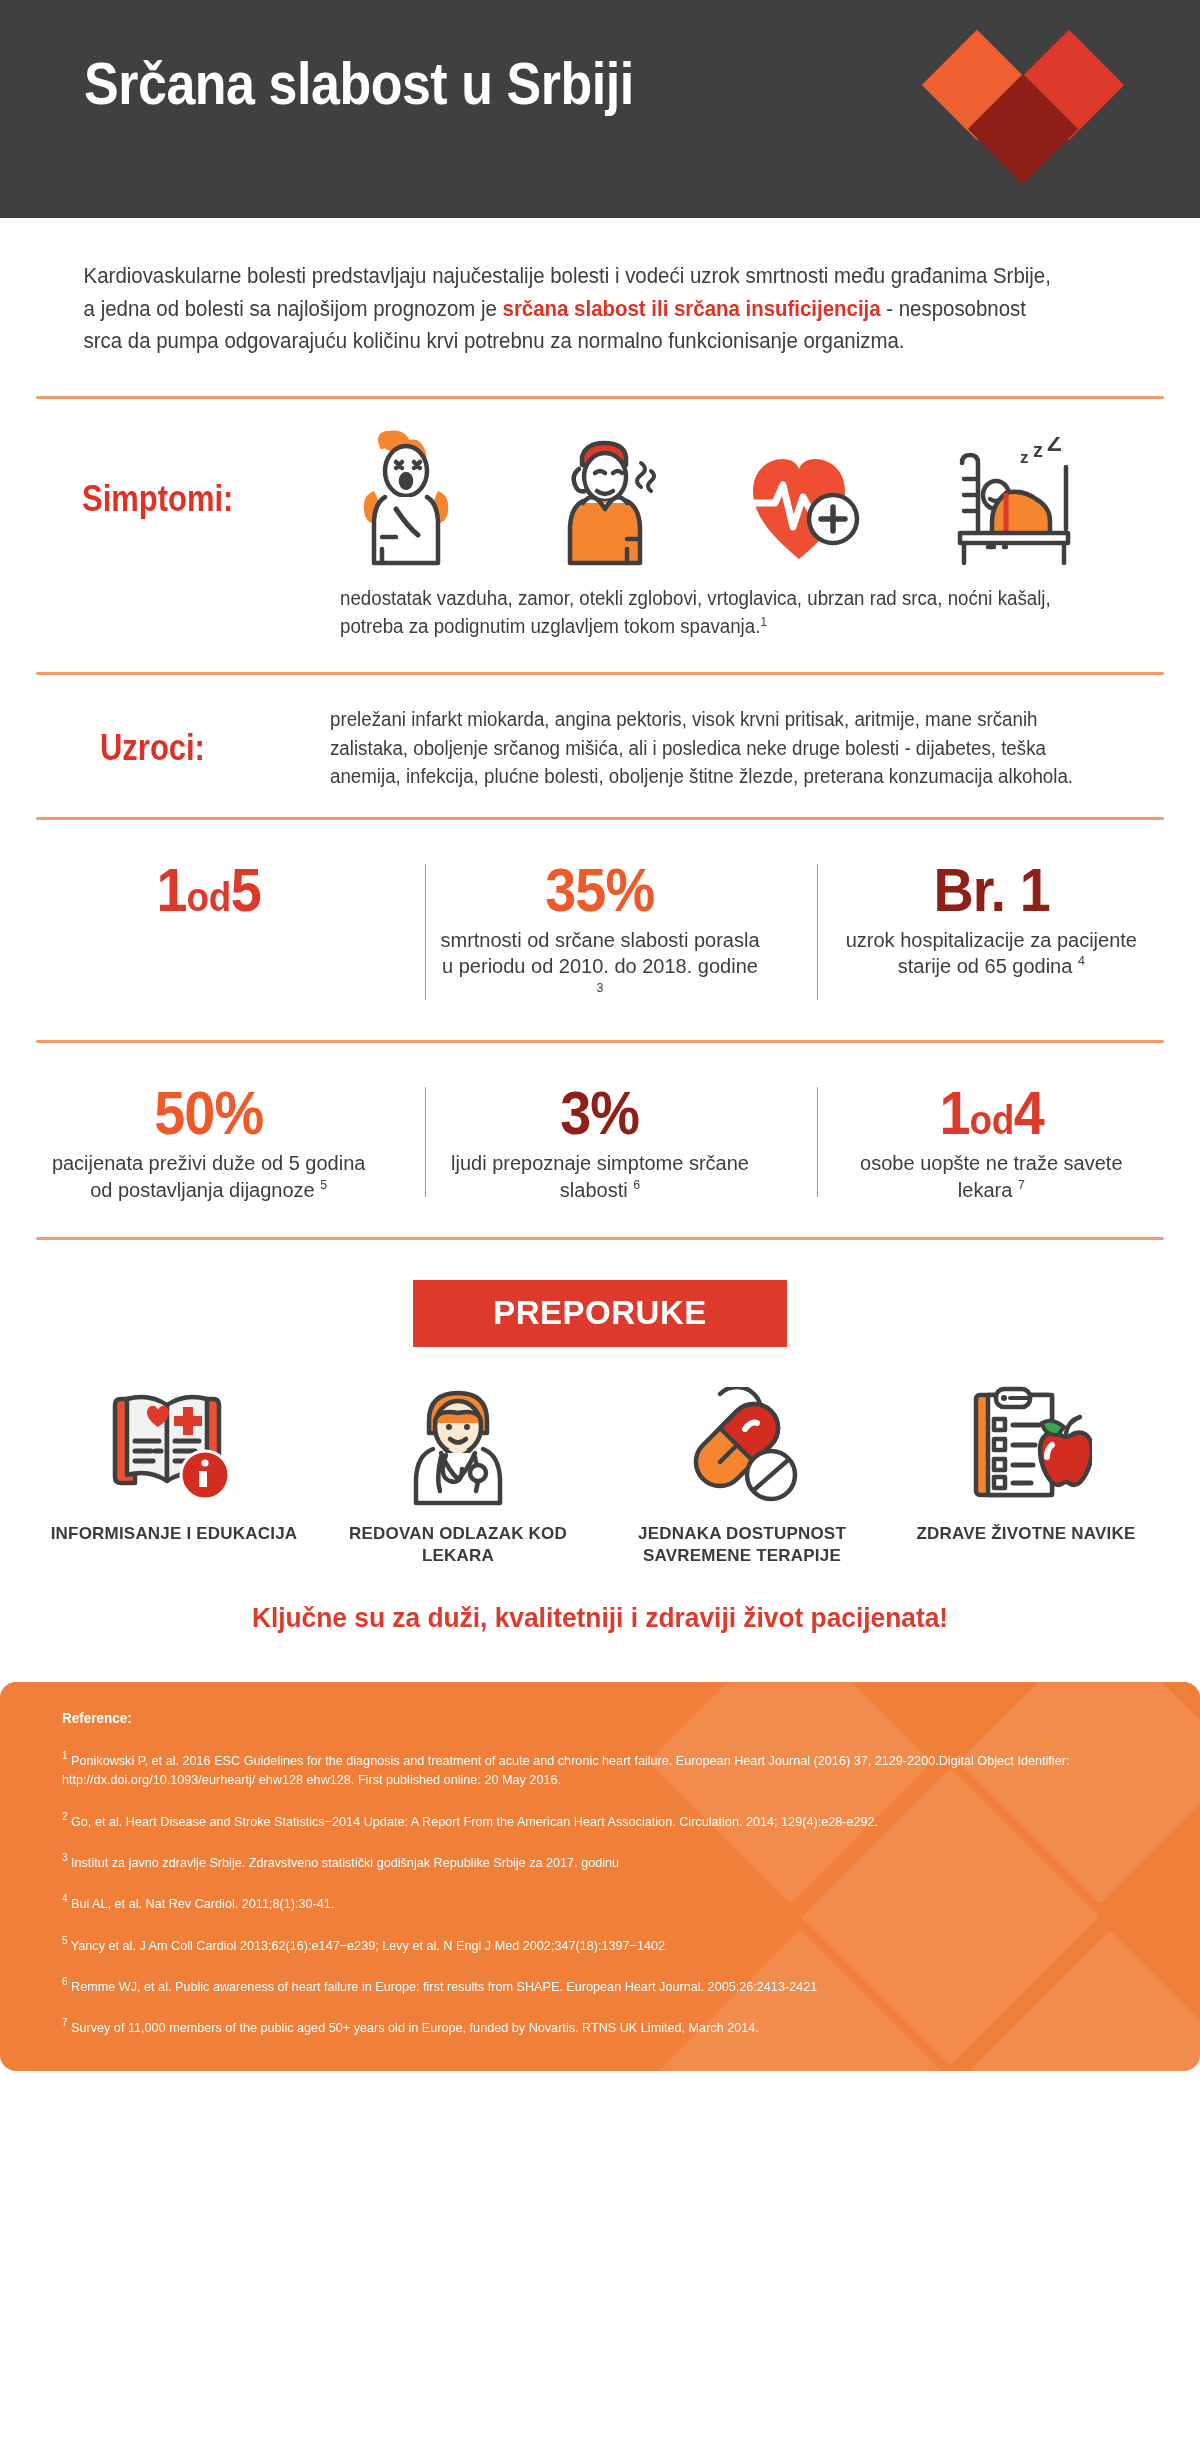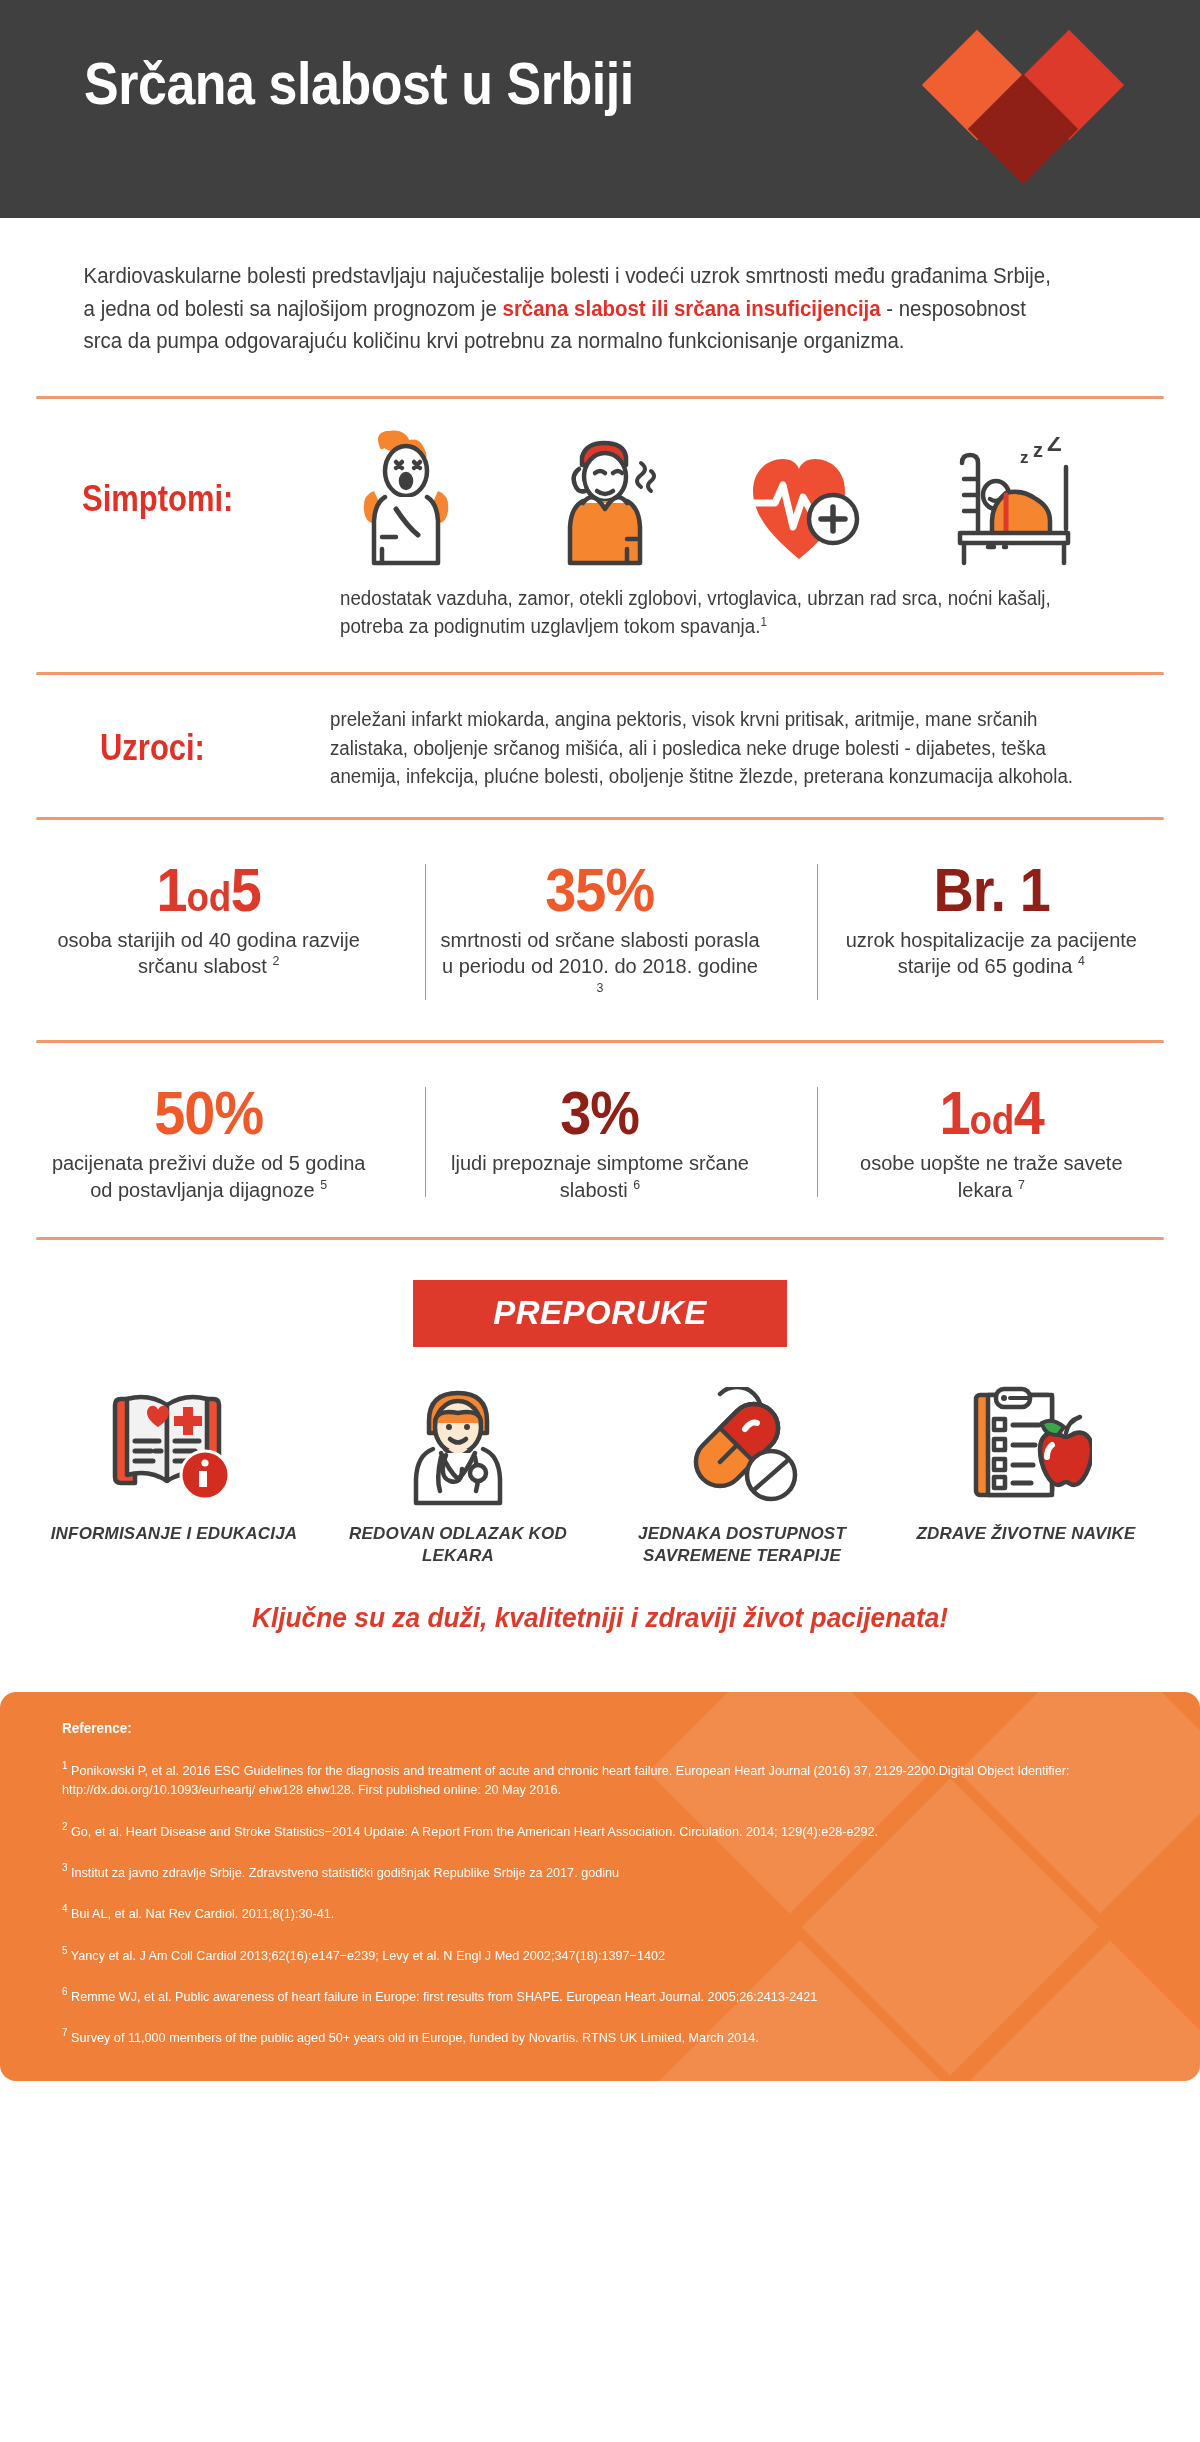--- a/index.html
+++ b/index.html
@@ -106,21 +106,21 @@
   .c-red { color: #dd3a2c; }
   .c-orange { color: #f05a2a; }
   .c-maroon { color: #8e2018; }
   .stat-body {
     font-size: 20px;
     line-height: 1.32;
     color: #3d3d3d;
   }
 
   
-  .rec-wrap { padding: 14px 0 16px 0; font-style: italic; }
+  .rec-wrap { padding: 14px 0 6px 0; }
   .rec-banner {
     width: 374px;
     margin: 14px auto 0 auto;
     background: #dd3a2c;
     color: #ffffff;
     text-align: center;
     font-size: 33px;
     font-weight: bold;
     letter-spacing: 0.5px;
     padding: 14px 0 15px 0;
@@ -274,21 +274,20 @@
       <div class="cause-text">preležani infarkt miokarda, angina pektoris, visok krvni pritisak, aritmije, mane srčanih zalistaka, oboljenje srčanog mišića, ali i posledica neke druge bolesti - dijabetes, teška anemija, infekcija, plućne bolesti, oboljenje štitne žlezde, preterana konzumacija alkohola.</div>
     </div>
   </div>
 
   <div class="divider"></div>
 
   <div class="stats-row">
 
     <div class="stat">
       <div class="stat-num c-red"><span>1</span><span class="small">od</span><span>5</span></div>
-      <div class="stat-body"><span>osoba starijih od 40 godina razvije srčanu slabost</span> <span class="sup">2</span></div>
     </div>
 
     <div class="stat">
       <div class="stat-num c-orange">35%</div>
       <div class="stat-body"><span>smrtnosti od srčane slabosti porasla u periodu od 2010. do 2018. godine</span> <span class="sup">3</span></div>
     </div>
 
     <div class="stat">
       <div class="stat-num c-maroon">Br. 1</div>
       <div class="stat-body"><span>uzrok hospitalizacije za pacijente starije od 65 godina</span> <span class="sup">4</span></div>

